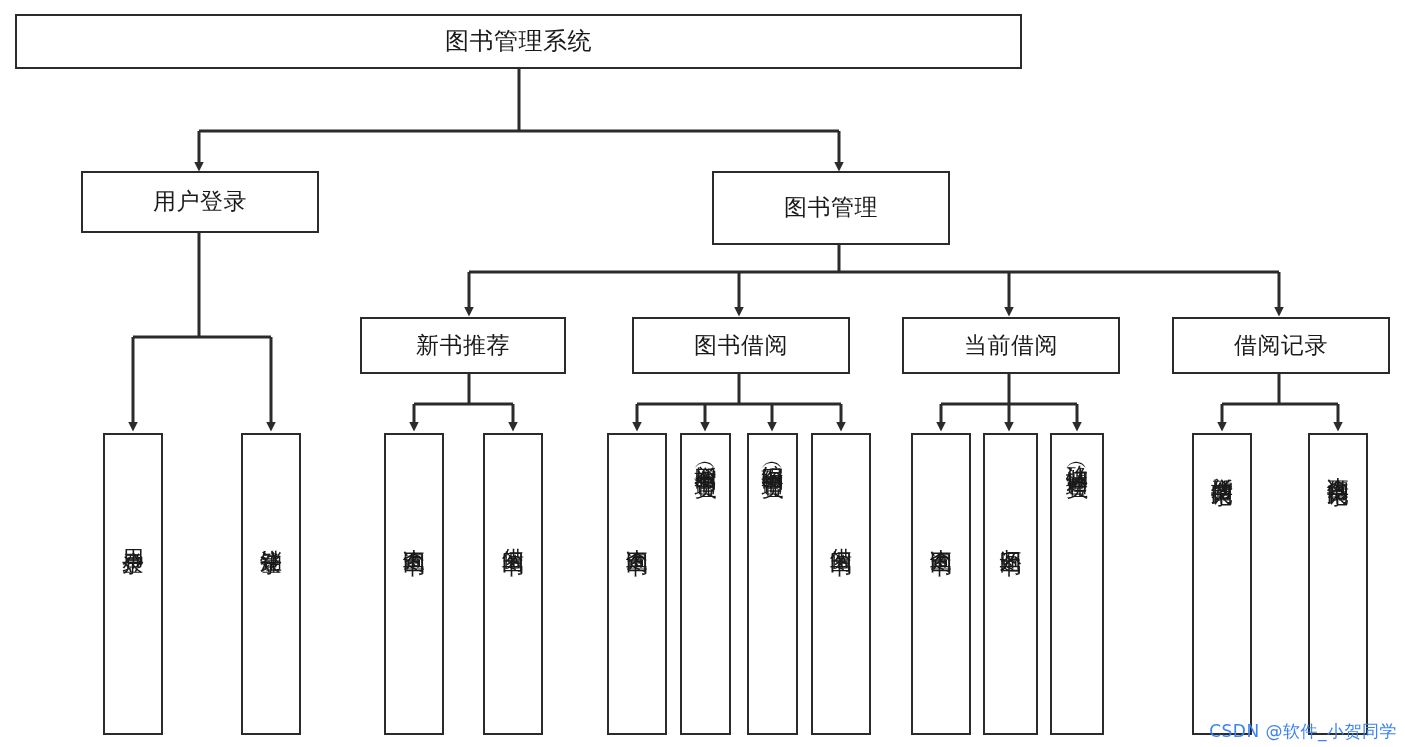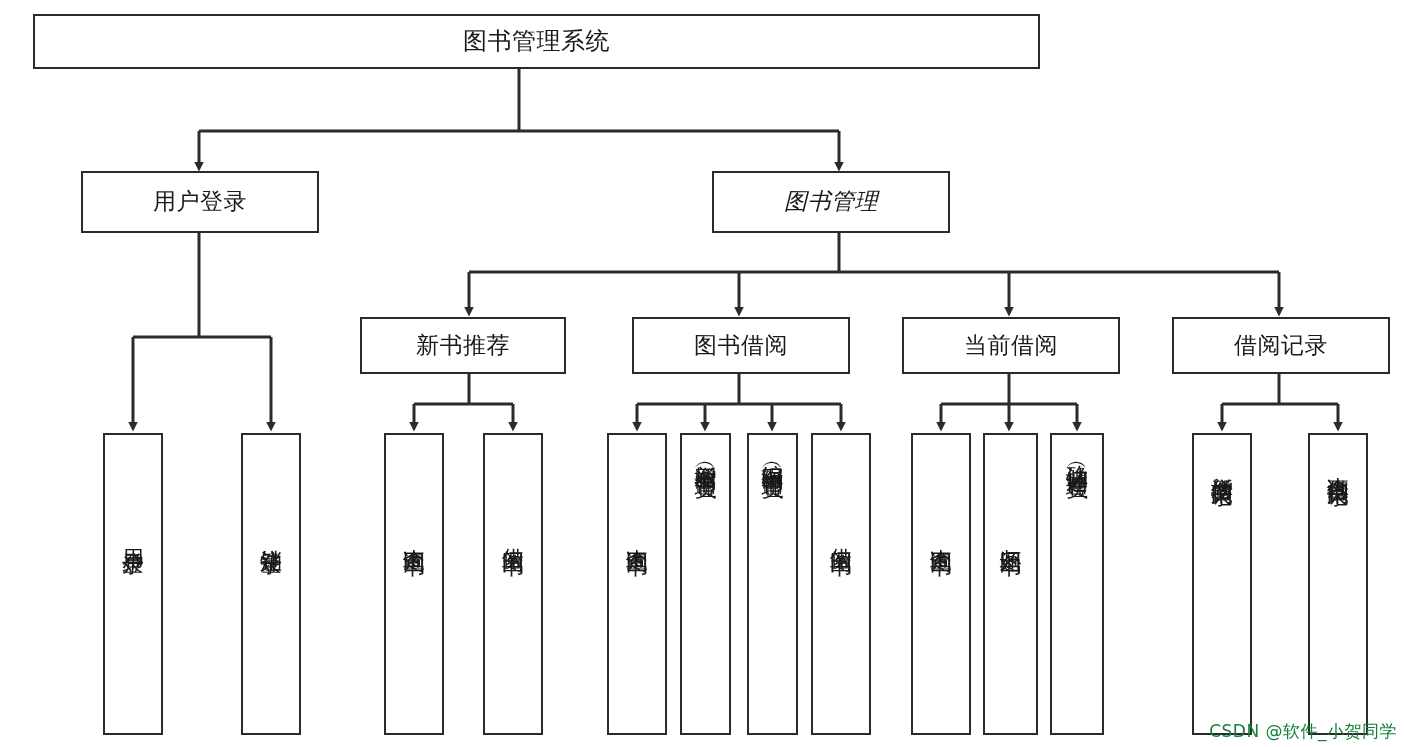--- a/index.html
+++ b/index.html
@@ -69,21 +69,21 @@
     margin-top: 14px;
   }
   .node.vert.top .node-label {
     margin-top: 2px;
   }
   #watermark {
     position: absolute;
     right: 8px;
     bottom: 4px;
     font-size: 17px;
-    color: #15803d;
+    color: #3b82f6;
     letter-spacing: 0.5px;
     white-space: nowrap;
     pointer-events: none;
   }
 </style>
 </head>
 <body>
 
 <div id="diagram-canvas">
 
@@ -130,28 +130,28 @@
       <path d="M1009,404 L1009,423" marker-end="url(#arrowhead)"></path>
       <path d="M1077,404 L1077,423" marker-end="url(#arrowhead)"></path>
 
       <path d="M1279,374 L1279,404"></path>
       <path d="M1222,404 L1338,404"></path>
       <path d="M1222,404 L1222,423" marker-end="url(#arrowhead)"></path>
       <path d="M1338,404 L1338,423" marker-end="url(#arrowhead)"></path>
     </g>
   </svg>
 
-  <div class="node horiz root" style="left:15px; top:14px; width:1007px; height:55px;margin-left:18px;">
+  <div class="node horiz root" style="left:15px; top:14px; width:1007px; height:55px;">
     <span class="node-label">图书管理系统</span>
   </div>
 
   <div class="node horiz" style="left:81px; top:171px; width:238px; height:62px;">
     <span class="node-label">用户登录</span>
   </div>
-  <div class="node horiz" style="left:712px; top:171px; width:238px; height:62px;font-style:italic;">
+  <div class="node horiz" style="left:712px; top:171px; width:238px; height:74px;">
     <span class="node-label">图书管理</span>
   </div>
 
   <div class="node horiz" style="left:360px; top:317px; width:206px; height:57px;">
     <span class="node-label">新书推荐</span>
   </div>
   <div class="node horiz" style="left:902px; top:317px; width:218px; height:57px;">
     <span class="node-label">当前借阅</span>
   </div>
   <div class="node horiz" style="left:632px; top:317px; width:218px; height:57px;">

